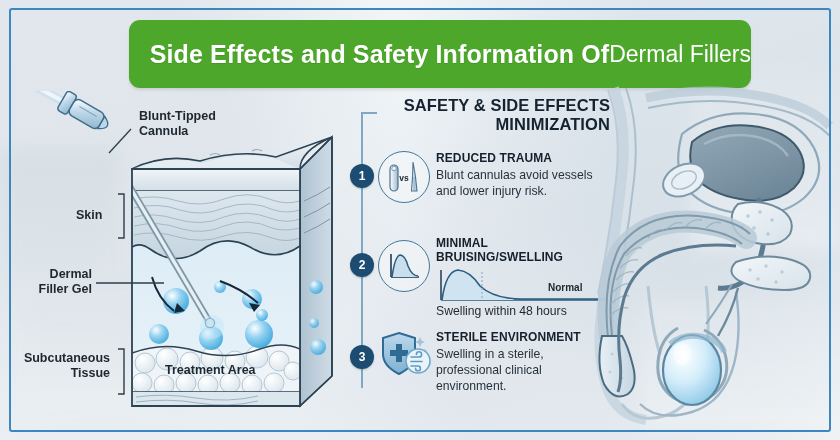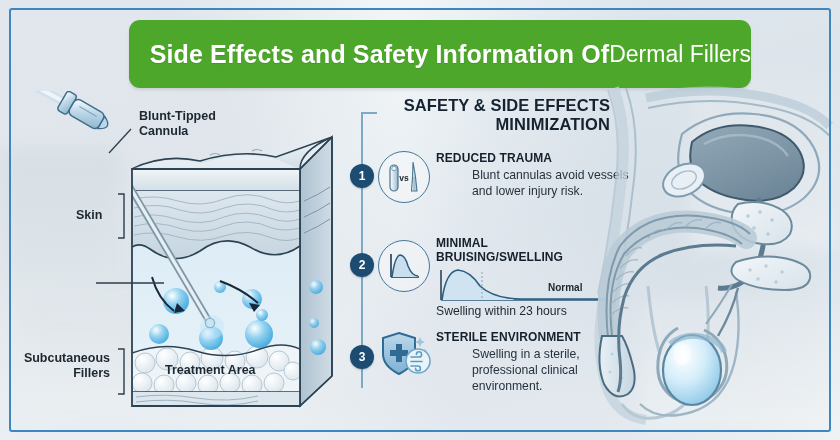--- a/index.html
+++ b/index.html
@@ -60,21 +60,21 @@
   .icon-circle{
     position:absolute;width:50px;height:50px;border-radius:50%;
     border:1.6px solid #45789c;background:rgba(255,255,255,.35);
     display:flex;align-items:center;justify-content:center;
   }
   .item-head{
     position:absolute;color:#15202c;font-size:12px;font-weight:bold;line-height:1.14;
     letter-spacing:.1px;
   }
   .item-body{
-    position:absolute;color:#26323d;font-size:12.2px;line-height:1.30;margin-left:36px;
+    position:absolute;color:#26323d;font-size:12.2px;line-height:1.30;
   }
   .cap{position:absolute;color:#1d2730;font-size:12.2px;}
   .normal-lbl{position:absolute;color:#1d2730;font-size:10px;}
   
   .right-art{position:absolute;left:586px;top:86px;width:250px;height:346px;}
 </style>
 </head>
 <body>
 
 <div id="stage">
@@ -236,23 +236,27 @@
         <path d="M104 258 L110 258 L110 303 L104 303"></path>
       </g>
     </svg>
 
     
     <div class="lbl b" style="left:125px;top:18px;width:110px;">
       <span>Blunt-Tipped</span><br>
       <span>Cannula</span>
     </div>
     <div class="lbl" style="left:62px;top:117px;">Skin</div>
+    <div class="lbl b r" style="left:0;top:176px;width:78px;">
+      <span>Dermal</span><br>
+      <span>Filler Gel</span>
+    </div>
     <div class="lbl r" style="left:0;top:260px;width:96px;">
       <span>Subcutaneous</span><br>
-      <span>Fillers</span>
+      <span>Tissue</span>
     </div>
     <div class="lbl b" style="left:151px;top:272px;">Treatment Area</div>
   </div>
 
   <div class="center">
 
     <div class="sec-title">
       <span>SAFETY &amp; SIDE EFFECTS</span><br>
       <span>MINIMIZATION</span>
     </div>
@@ -300,21 +304,21 @@
     <div style="position:absolute;left:84px;top:170px;">
       <svg width="175" height="40" viewBox="0 0 175 40">
         <path d="M5 34 L5 4" stroke="#1d3d55" stroke-width="1.5"></path>
         <path d="M5 34 L172 34" stroke="#2a5d80" stroke-width="1.5"></path>
         <path d="M6 34 Q10 5 22 4 Q34 5 44 20 Q56 33 78 33 L78 34 L6 34 Z" fill="#cfe3f0"></path>
         <path d="M6 34 Q10 5 22 4 Q34 5 44 20 Q58 33 86 33 Q120 33 170 33" fill="none" stroke="#2a5d80" stroke-width="1.6"></path>
         <line x1="46" y1="6" x2="46" y2="34" stroke="#9ab3c3" stroke-width="1.3" stroke-dasharray="2,2"></line>
       </svg>
     </div>
     <div class="normal-lbl" style="left:196px;top:186px;font-weight:bold;">Normal</div>
-    <div class="cap" style="left:84px;top:208px;">Swelling within 23 hours</div>
+    <div class="cap" style="left:84px;top:208px;">Swelling within 48 hours</div>
 
     <div class="badge" style="top:249px;">3</div>
     <div style="position:absolute;left:26px;top:232px;">
       <svg width="56" height="52" viewBox="0 0 56 52">
         <defs>
           <linearGradient id="shG" x1="0" y1="0" x2="0" y2="1">
             <stop offset="0" stop-color="#bcd9ec"></stop>
               <stop offset="1" stop-color="#7fb0d2"></stop>
           </linearGradient>
         </defs>

